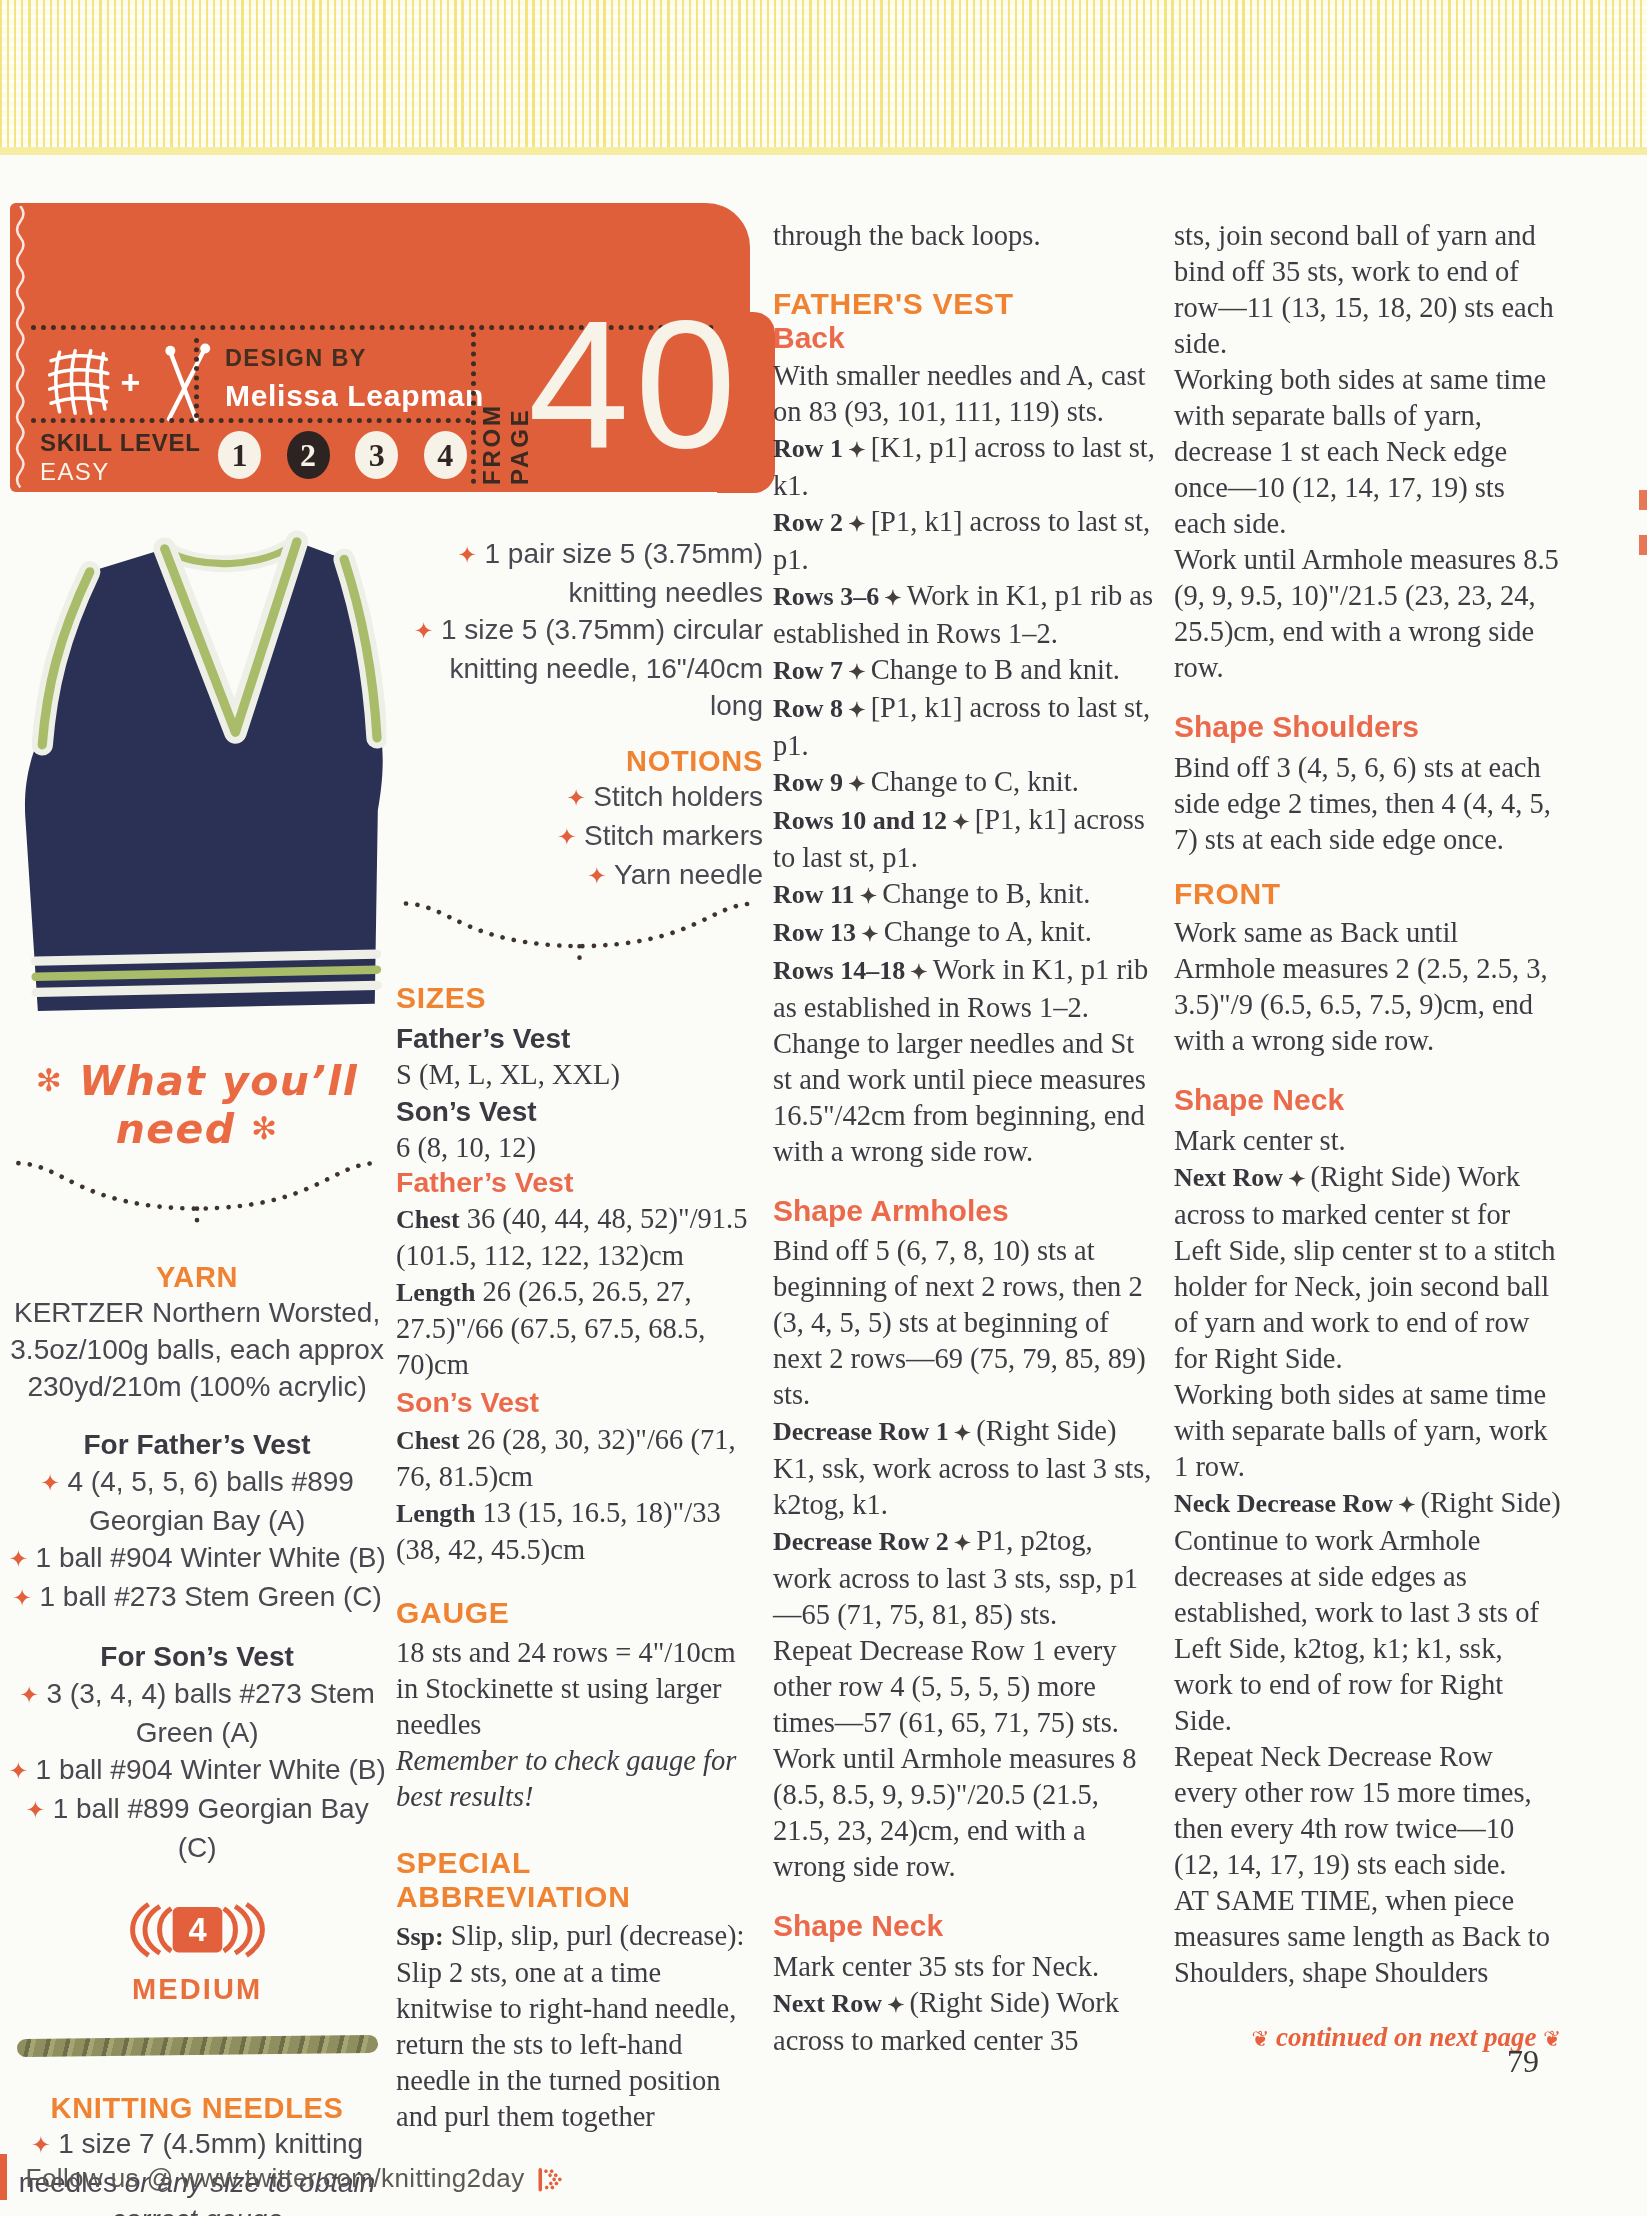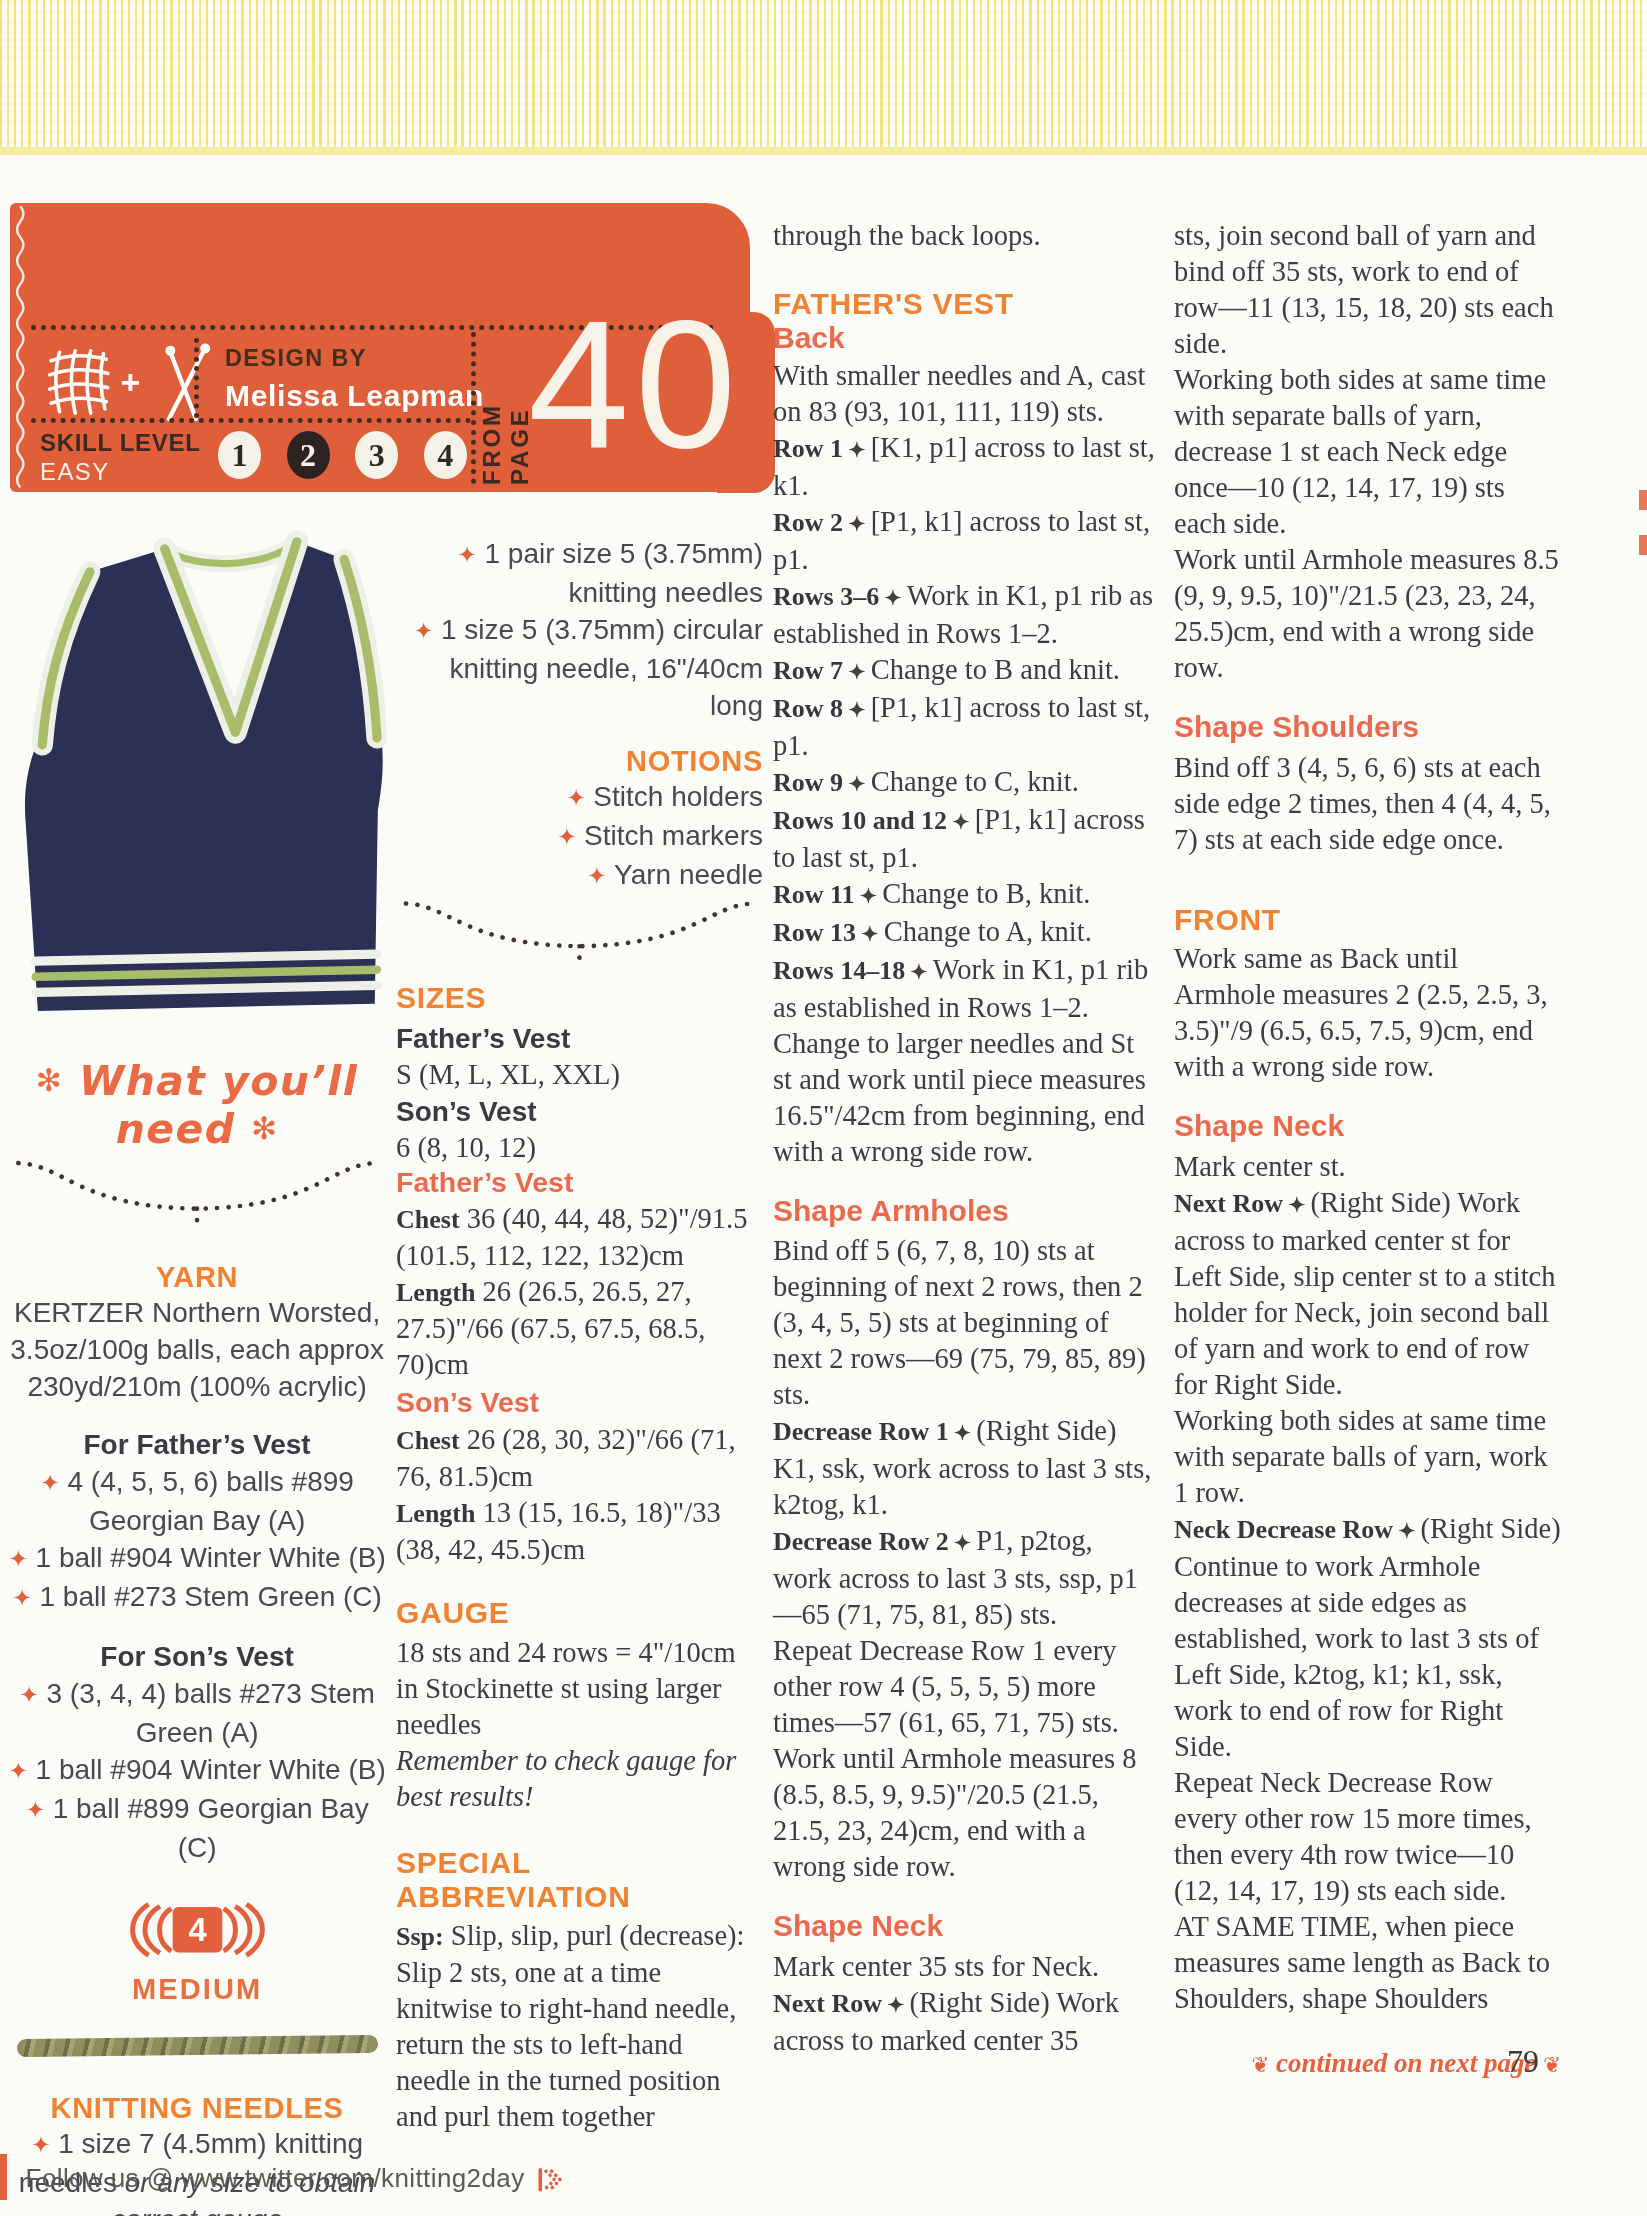--- a/index.html
+++ b/index.html
@@ -268,21 +268,21 @@
 </div>
 
 <div class="abs col4">
   <p class="sp">sts, join second ball of yarn and bind off 35 sts, work to end of row—11 (13, 15, 18, 20) sts each side.</p>
   <p class="sp">Working both sides at same time with separate balls of yarn, decrease 1 st each Neck edge once—10 (12, 14, 17, 19) sts each side.</p>
   <p class="sp">Work until Armhole measures 8.5 (9, 9, 9.5, 10)"/21.5 (23, 23, 24, 25.5)cm, end with a wrong side row.</p>
 
   <div class="sh2">Shape Shoulders</div>
   <p class="sp">Bind off 3 (4, 5, 6, 6) sts at each side edge 2 times, then 4 (4, 4, 5, 7) sts at each side edge once.</p>
 
-  <div class="oh2" style="margin-top:45px">FRONT</div>
+  <div class="oh2" style="margin-top:19px">FRONT</div>
   <p class="sp">Work same as Back until Armhole measures 2 (2.5, 2.5, 3, 3.5)"/9 (6.5, 6.5, 7.5, 9)cm, end with a wrong side row.</p>
 
   <div class="sh2">Shape Neck</div>
   <p class="sp">Mark center st.</p>
   <p class="sp"><span class="bl">Next Row</span><span>(Right Side) Work across to marked center st for Left Side, slip center st to a stitch holder for Neck, join second ball of yarn and work to end of row for Right Side.</span></p>
   <p class="sp">Working both sides at same time with separate balls of yarn, work 1 row.</p>
   <p class="sp"><span class="bl">Neck Decrease Row</span><span>(Right Side) Continue to work Armhole decreases at side edges as established, work to last 3 sts of Left Side, k2tog, k1; k1, ssk, work to end of row for Right Side.</span></p>
   <p class="sp">Repeat Neck Decrease Row every other row 15 more times, then every 4th row twice—10 (12, 14, 17, 19) sts each side.</p>
   <p class="sp">AT SAME TIME, when piece measures same length as Back to Shoulders, shape Shoulders</p>
 

